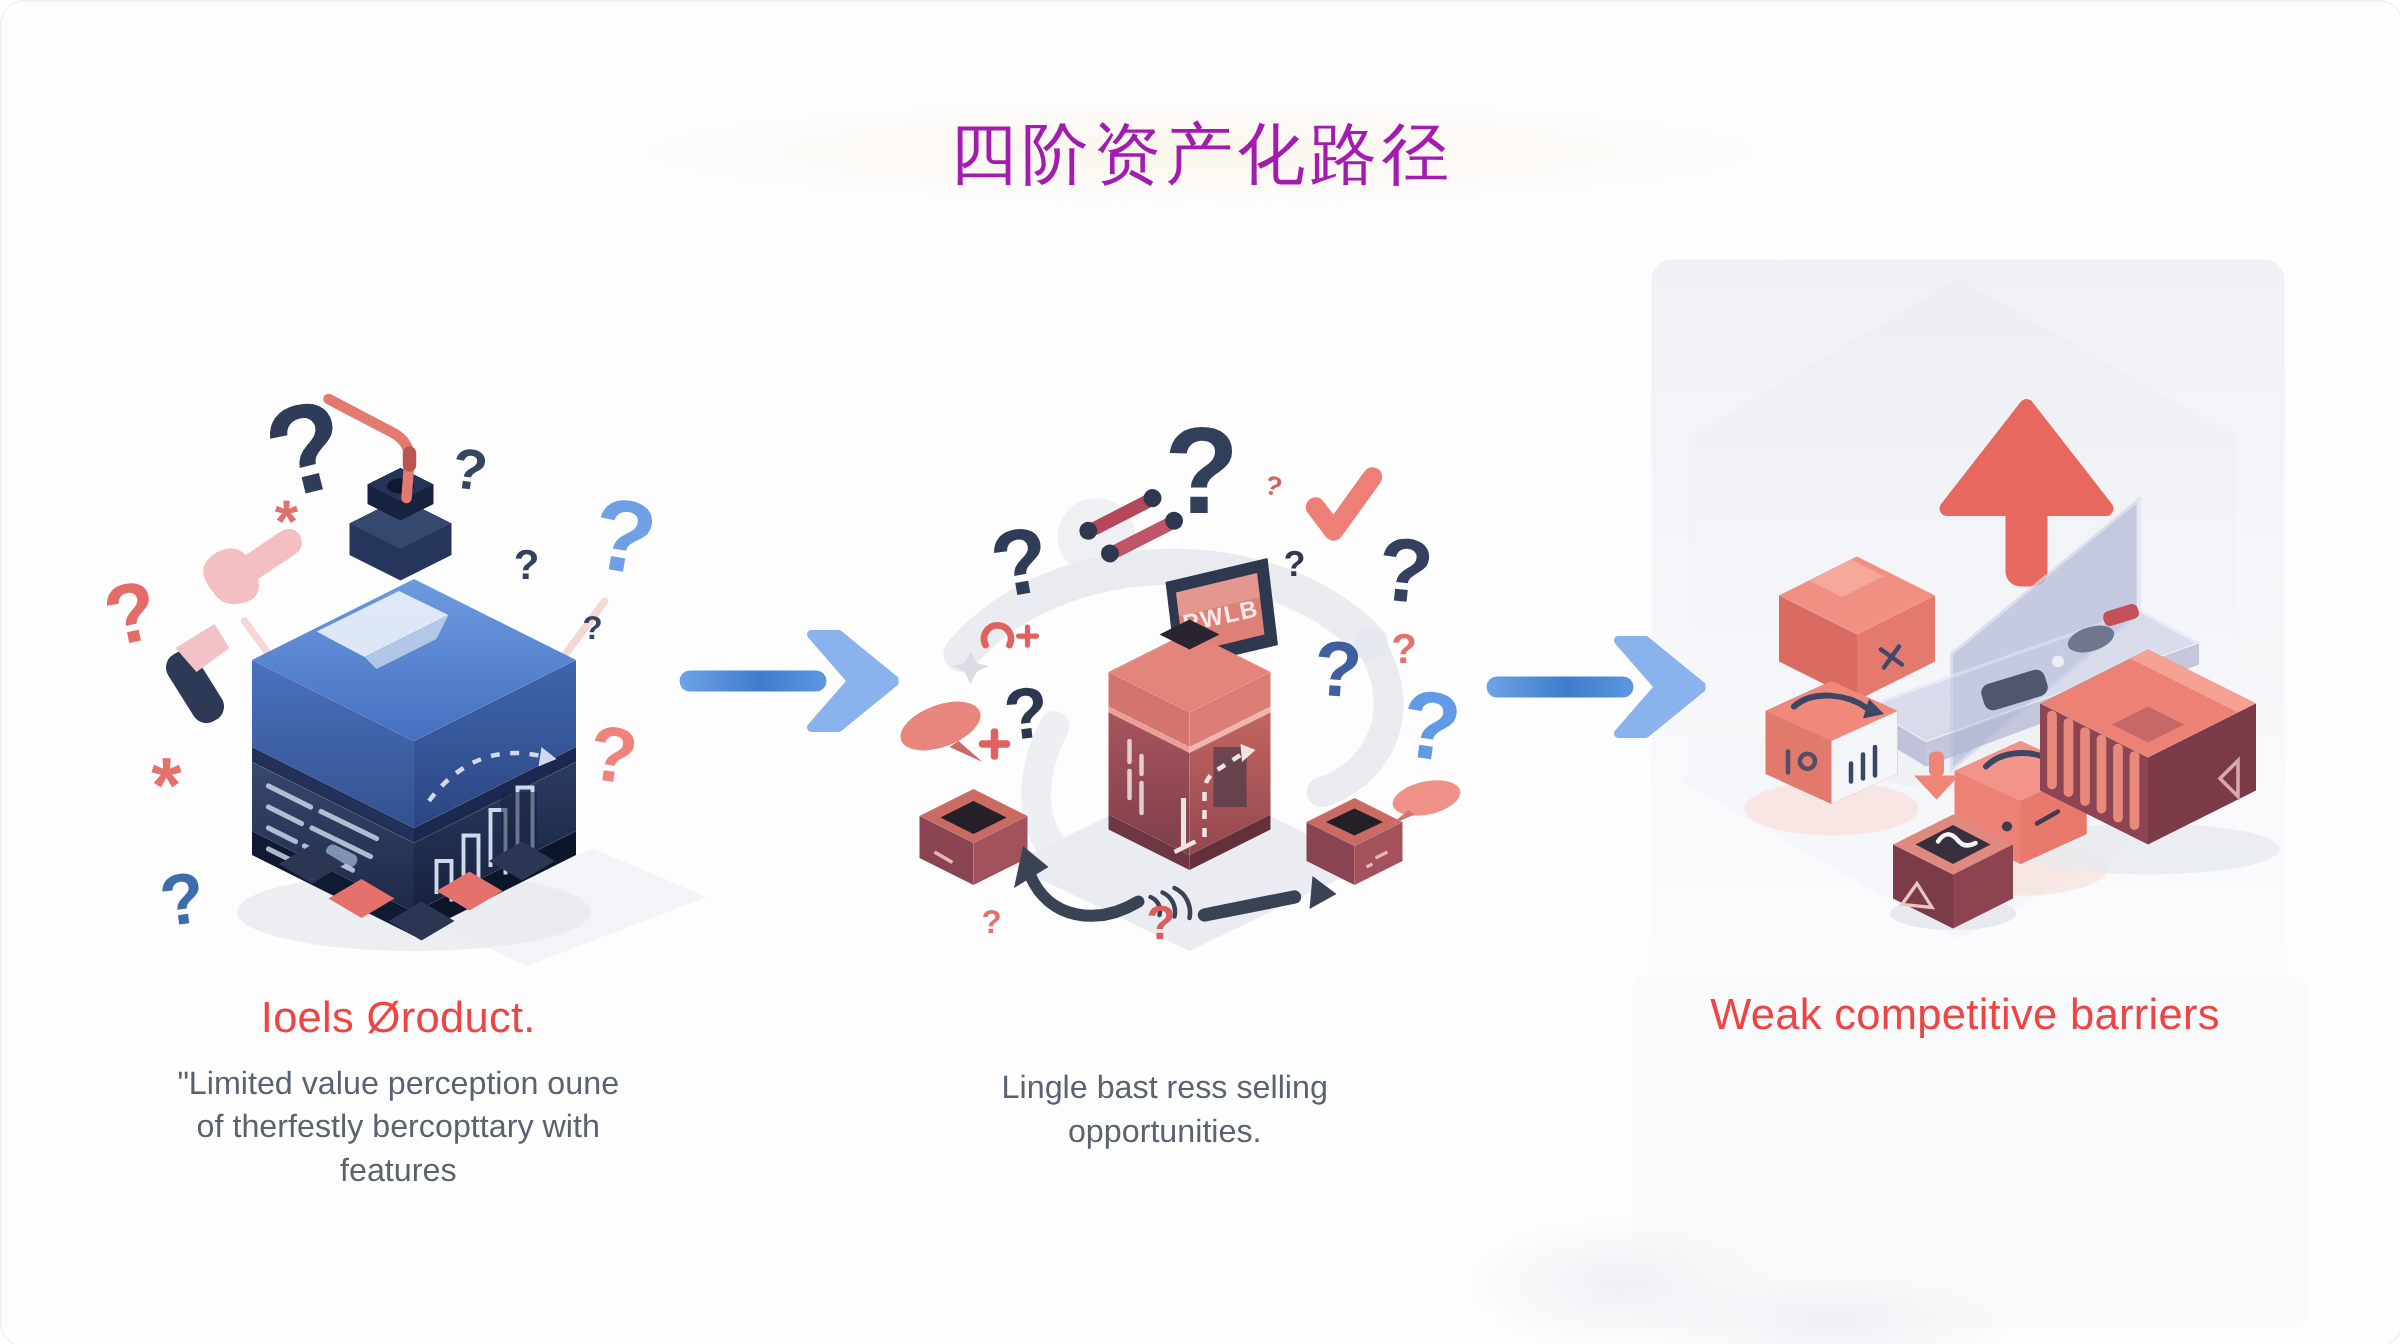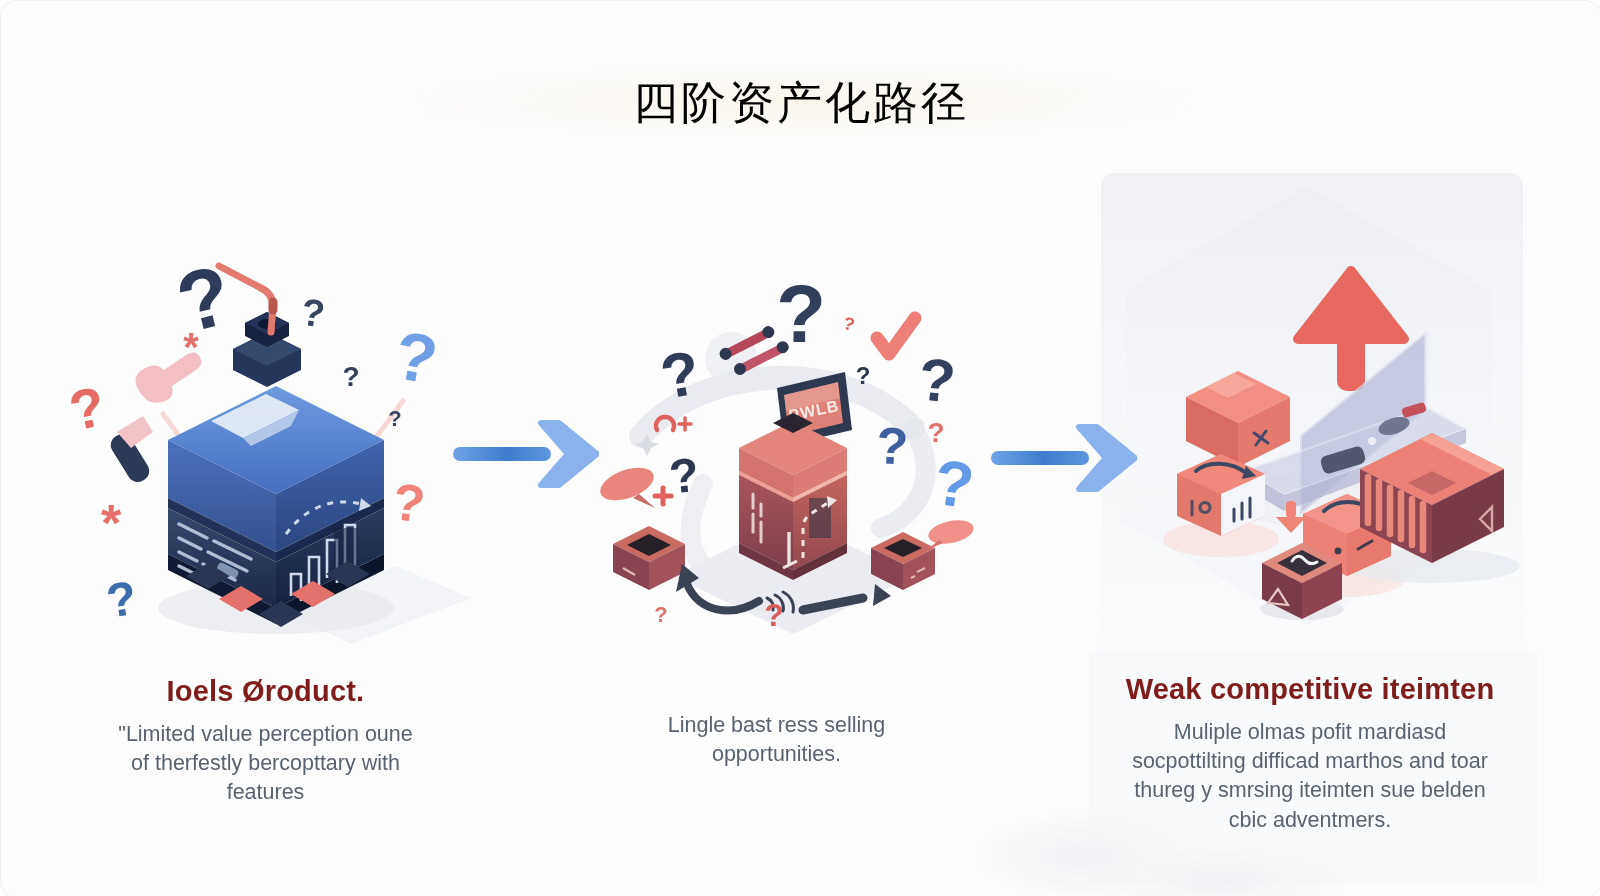--- a/index.html
+++ b/index.html
@@ -7,21 +7,21 @@
     position:relative;width:1600px;height:896px;overflow:hidden;
     background:#fdfdfe;border:1px solid #eef0f3;border-radius:16px;
     font-family:"Liberation Sans",sans-serif;
   }
   .title-glow{
     position:absolute;left:370px;top:60px;width:860px;height:80px;border-radius:50%;
     background:radial-gradient(ellipse at center,#fbf6ec 0%,rgba(251,246,236,0) 70%);
   }
   .page-title{
     position:absolute;left:0;top:72px;width:1600px;text-align:center;
-    font-size:45px;font-weight:500;color:#000000;letter-spacing:3px;margin:0;
+    font-size:45px;font-weight:500;color:#a21caf;letter-spacing:3px;margin:0;
   }
   .right-panel-bg{
     position:absolute;left:1100px;top:172px;width:422px;height:492px;border-radius:14px;
     background:linear-gradient(180deg,#edeff3 0%,#f4f5f8 45%,#fbfcfd 100%);opacity:.85;
   }
   .right-caption-card{
     position:absolute;left:1088px;top:650px;width:448px;height:234px;border-radius:6px;
     background:#f7f8fa;opacity:.7;
   }
   .soft-blob{position:absolute;border-radius:50%;background:radial-gradient(ellipse at center,#eef0f3 0%,rgba(238,240,243,0) 70%);}
@@ -31,21 +31,21 @@
   .illus-left{left:50px;top:235px;width:420px;height:420px;}
   .illus-mid{left:580px;top:245px;width:400px;height:400px;}
   .illus-right{left:1105px;top:170px;width:430px;height:500px;}
   .flow-arrow{position:absolute;width:152px;height:90px;}
   .arrow-1{left:446px;top:408px;}
   .arrow-2{left:984px;top:412px;}
   .caption{position:absolute;text-align:center;}
   .caption-left{left:72px;top:662px;width:385px;}
   .caption-mid{left:598px;top:662px;width:355px;}
   .caption-right{left:1085px;top:660px;width:448px;}
-  .caption-heading{font-size:29px;font-weight:700;color:#7f1d1d;margin:12px 0 12px 0;letter-spacing:.2px;}
+  .caption-heading{font-size:29px;font-weight:400;color:#ef4444;margin:0 0 12px 0;letter-spacing:.2px;}
   .caption-body{font-size:21.5px;line-height:1.36;color:#59636f;margin:0 auto;}
   .caption-left .caption-body{max-width:295px;}
   .caption-mid .caption-body{max-width:265px;margin-top:48px;}
   .caption-right .caption-body{max-width:372px;}
   .qm{font-family:"Liberation Sans",sans-serif;font-weight:800;}
 </style>
 </head>
 <body>
 
 <div class="canvas">
@@ -439,17 +439,16 @@
   </svg>
 
   <div class="caption caption-left">
     <div class="caption-heading">Ioels Øroduct.</div>
     <div class="caption-body">"Limited value perception oune of therfestly bercopttary with features</div>
   </div>
   <div class="caption caption-mid">
     <div class="caption-body">Lingle bast ress selling opportunities.</div>
   </div>
   <div class="caption caption-right">
-    <div class="caption-heading">Weak competitive iteimten</div>
-    <div class="caption-body">Muliple olmas pofit mardiasd socpottilting difficad marthos and toar thureg y smrsing iteimten sue belden cbic adventmers.</div>
+    <div class="caption-heading">Weak competitive barriers</div>
   </div>
 
 </div>
 
 </body></html>

